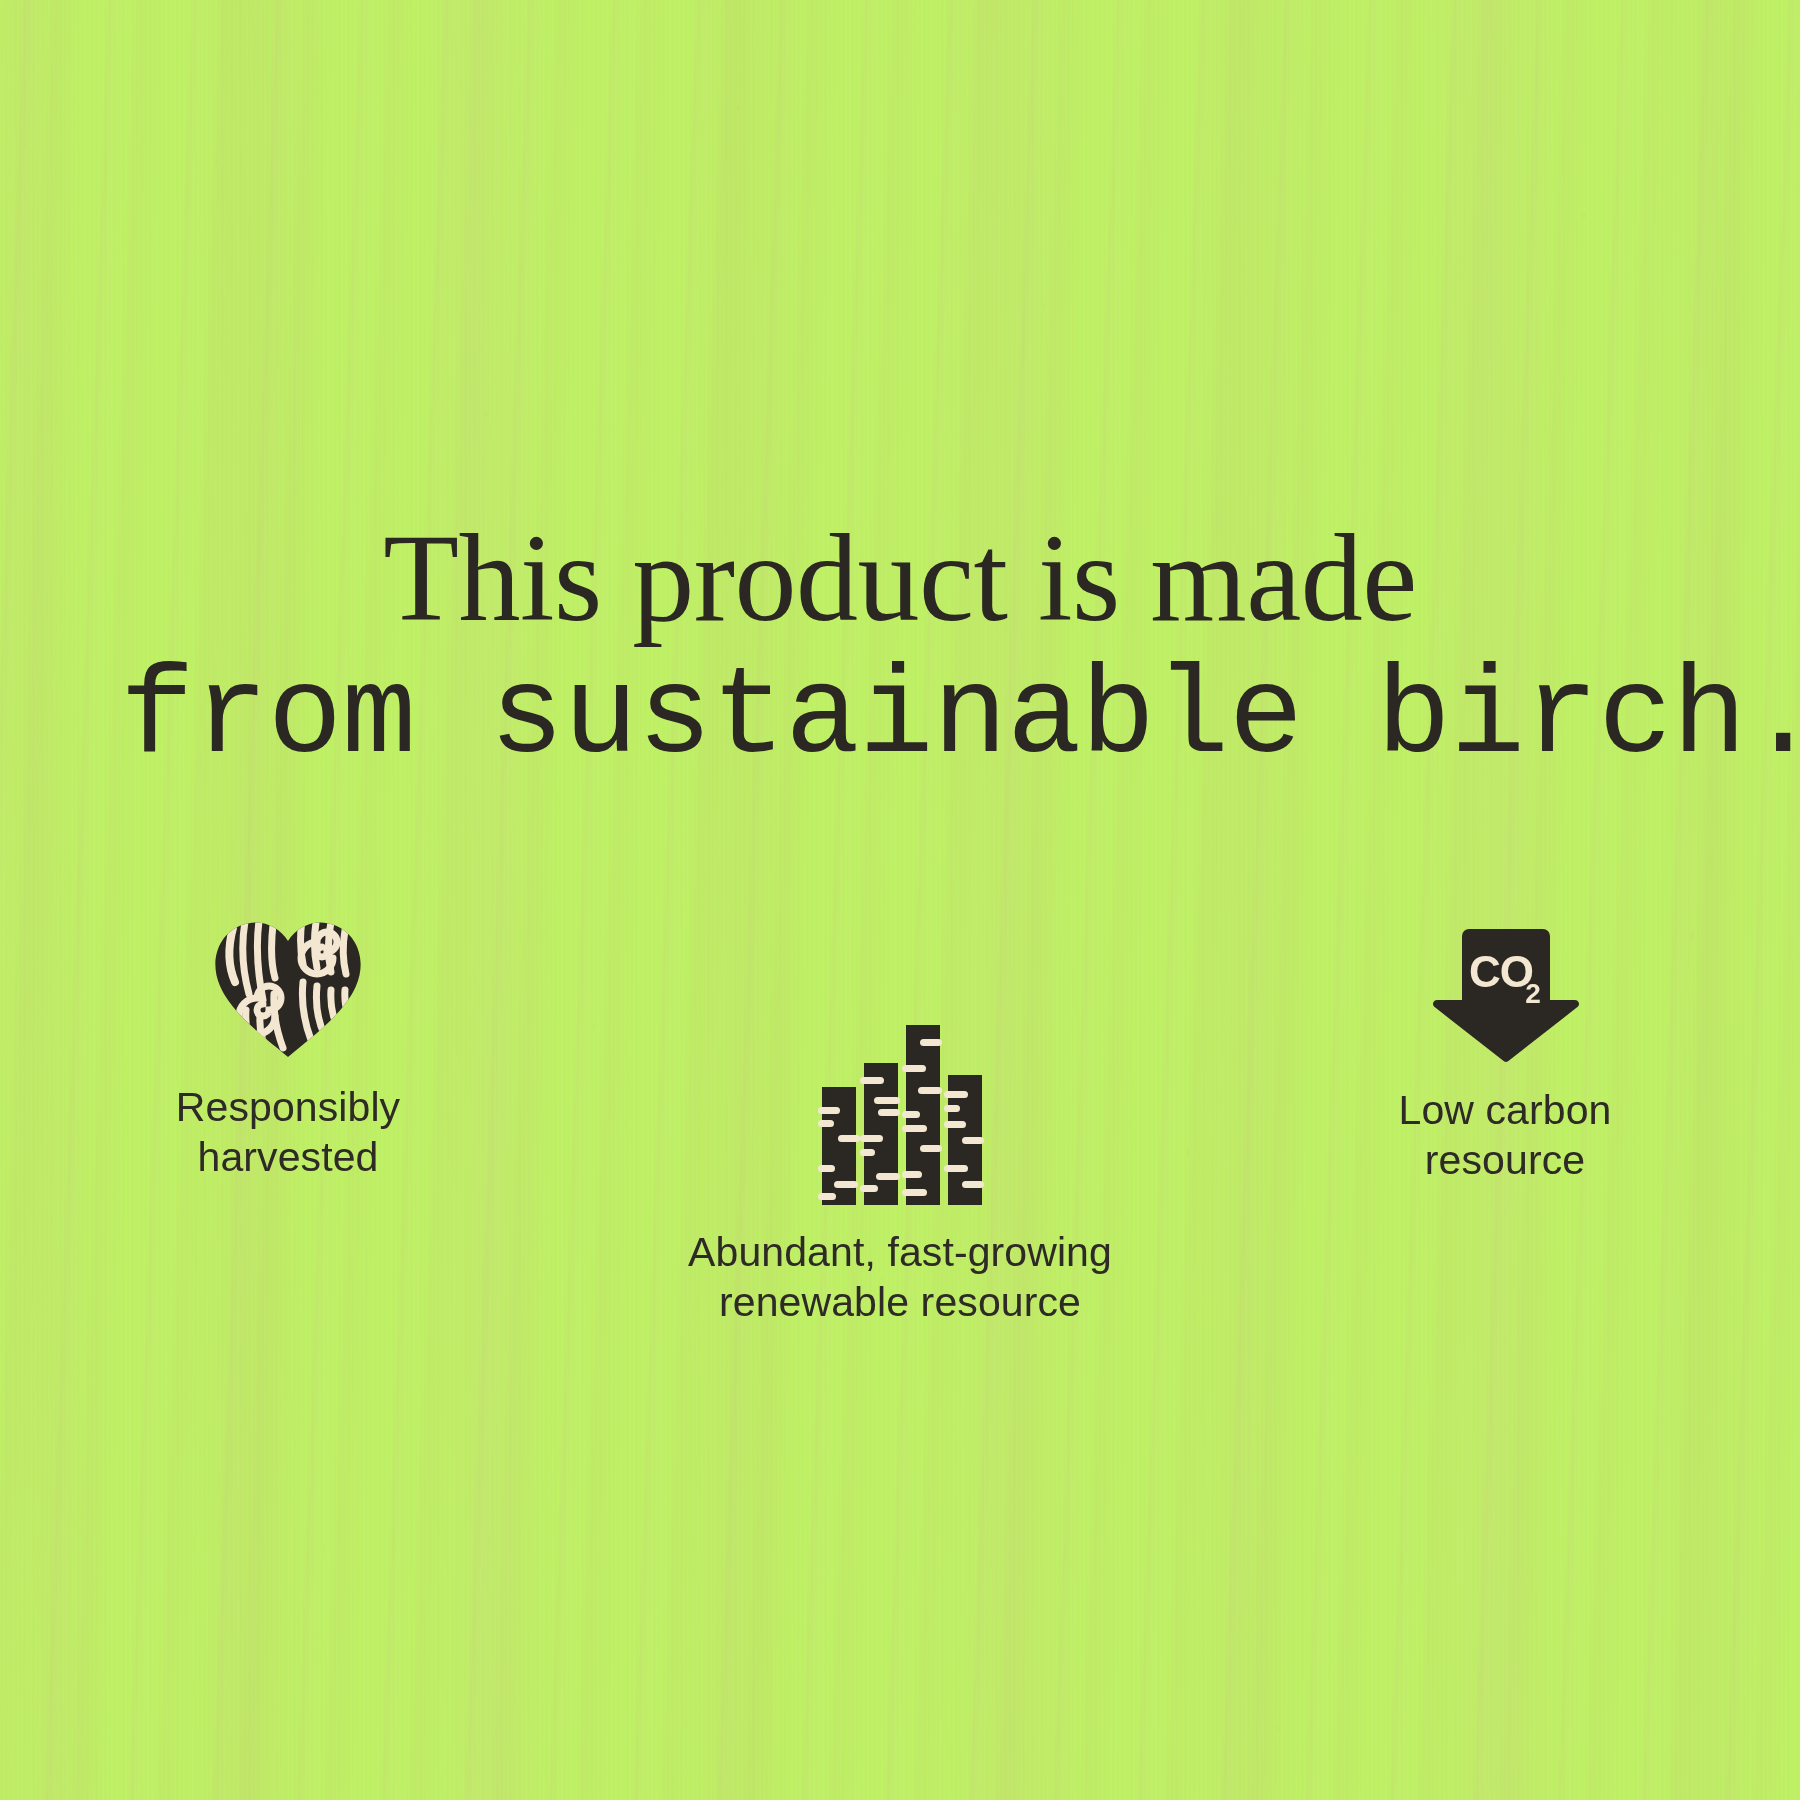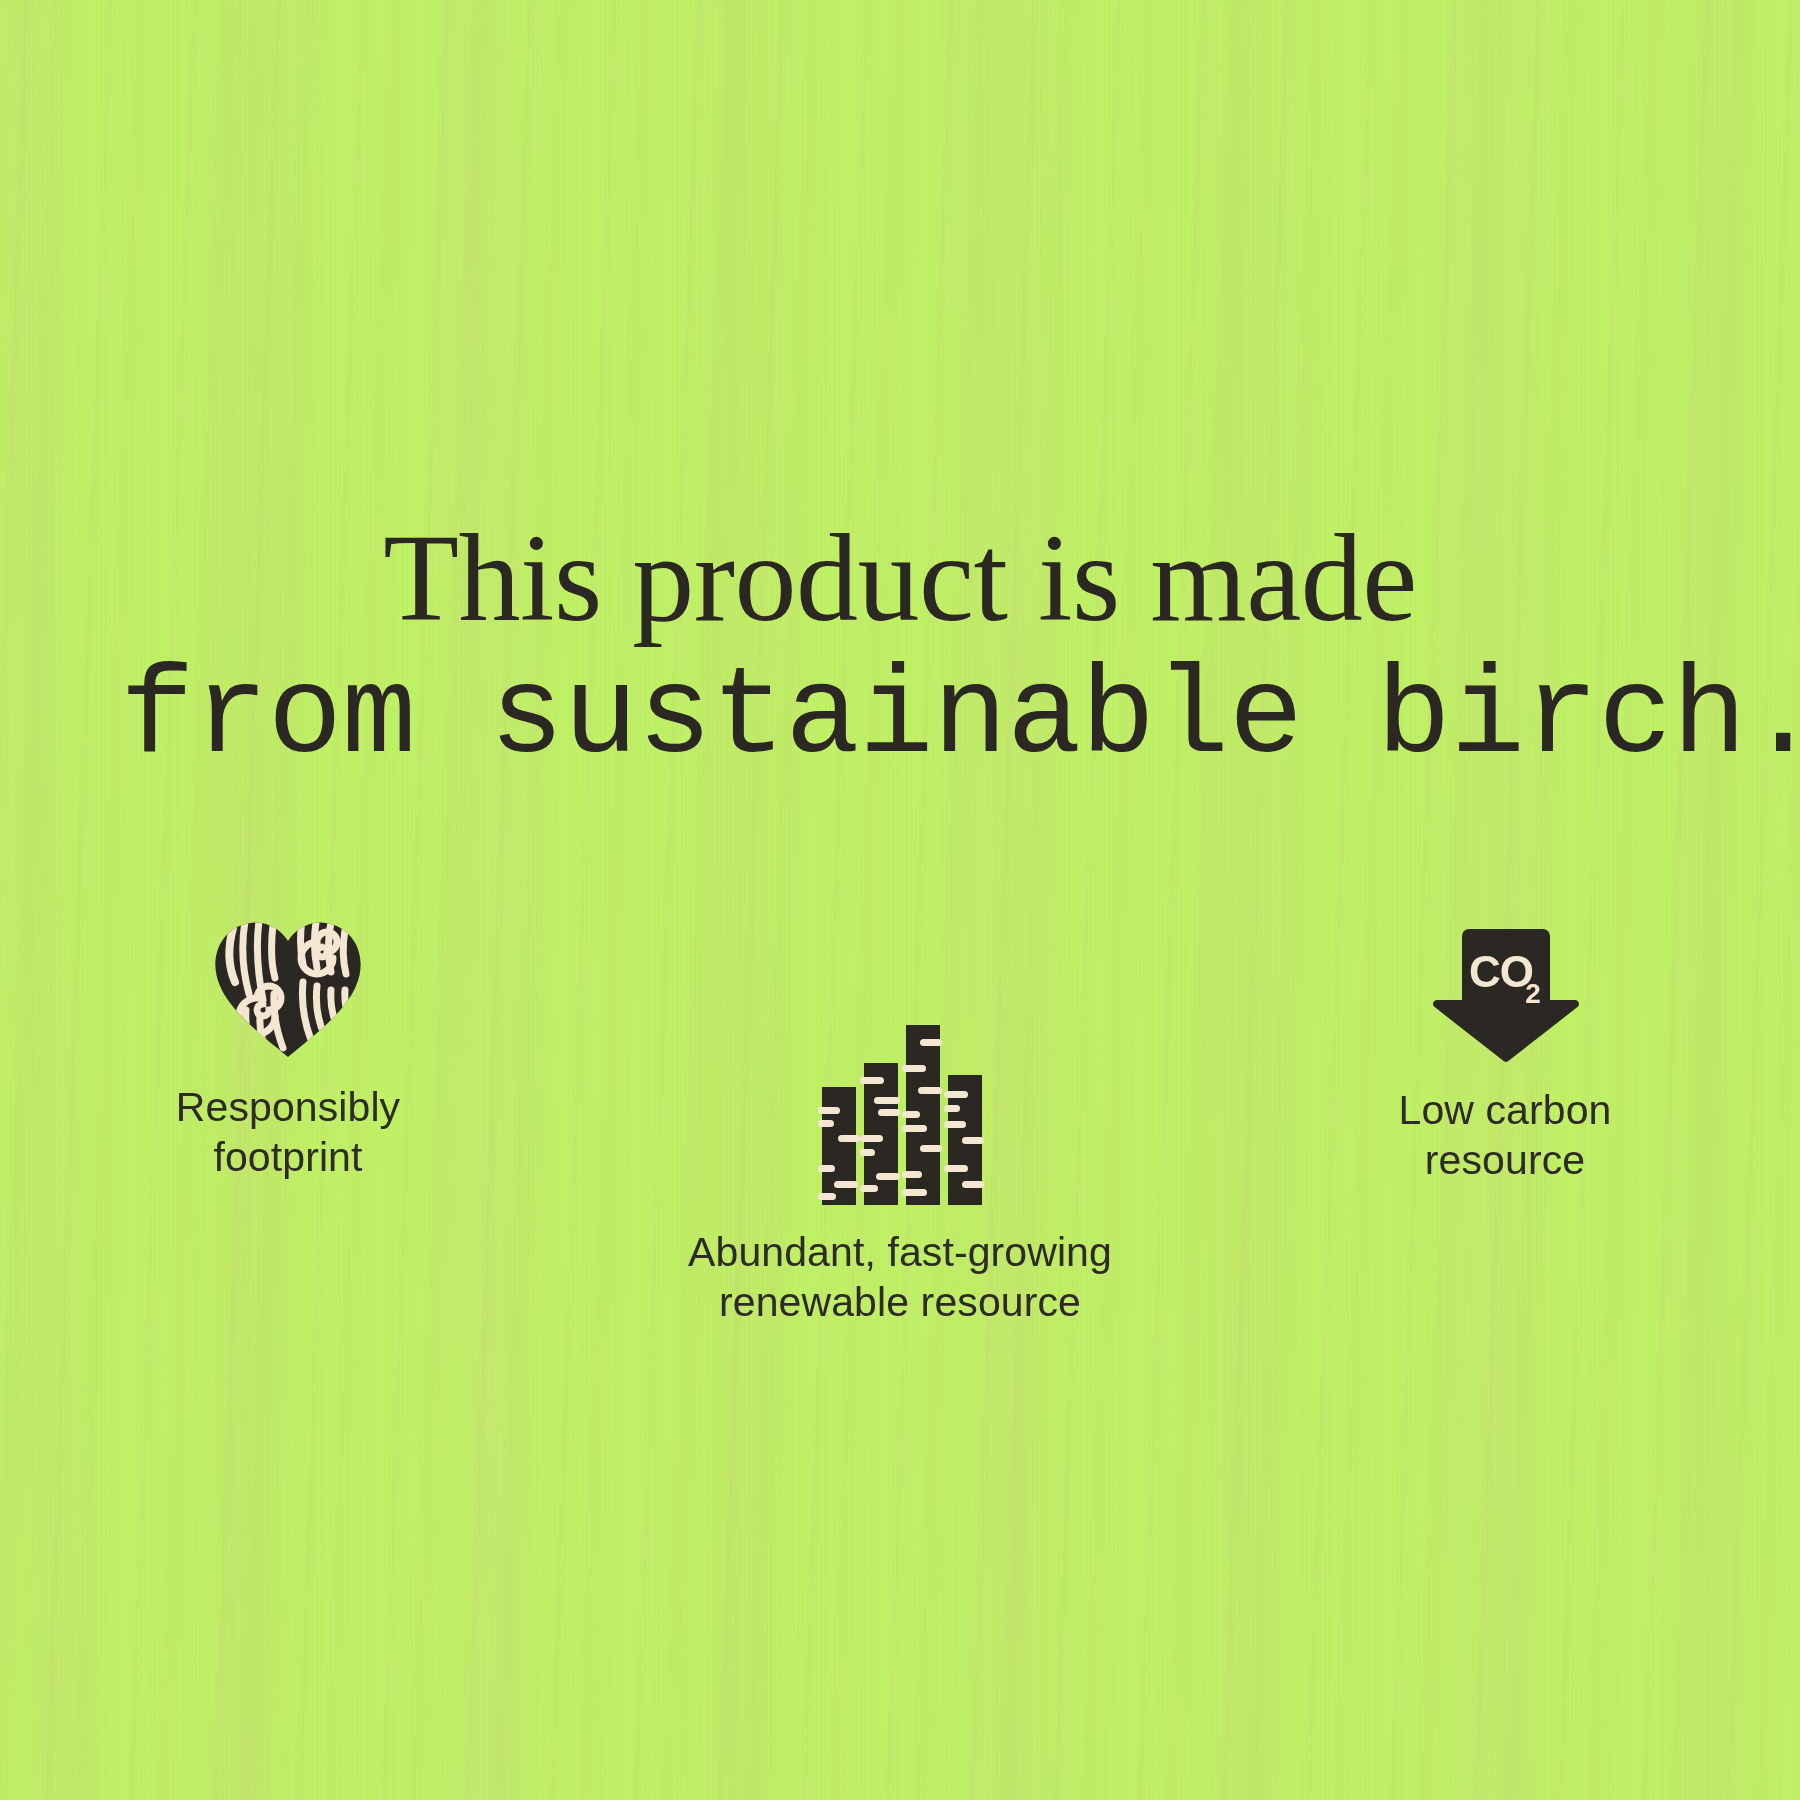--- a/index.html
+++ b/index.html
@@ -245,21 +245,21 @@
               <path d="M120 38
                        a 16 16 0 1 1 -16 -16
                        a 10 10 0 1 1 10 10
                        a 5 5 0 1 1 -5 -5" stroke-width="7"></path>
             </g>
           </g>
         </svg>
       </div>
       <div class="caption">
         <span class="cl">Responsibly</span>
-        <span class="cl">footprint</span>
+        <span class="cl">harvested</span>
       </div>
     </div>
 
     <div class="benefit b-center">
       <div class="icon-wrap">
         <svg class="ico" width="168" height="180" viewBox="0 0 168 180" aria-hidden="true">
           <g fill="#2b2722">
 
             <path d="M6 62 h34 v118 h-34 z"></path>
 

